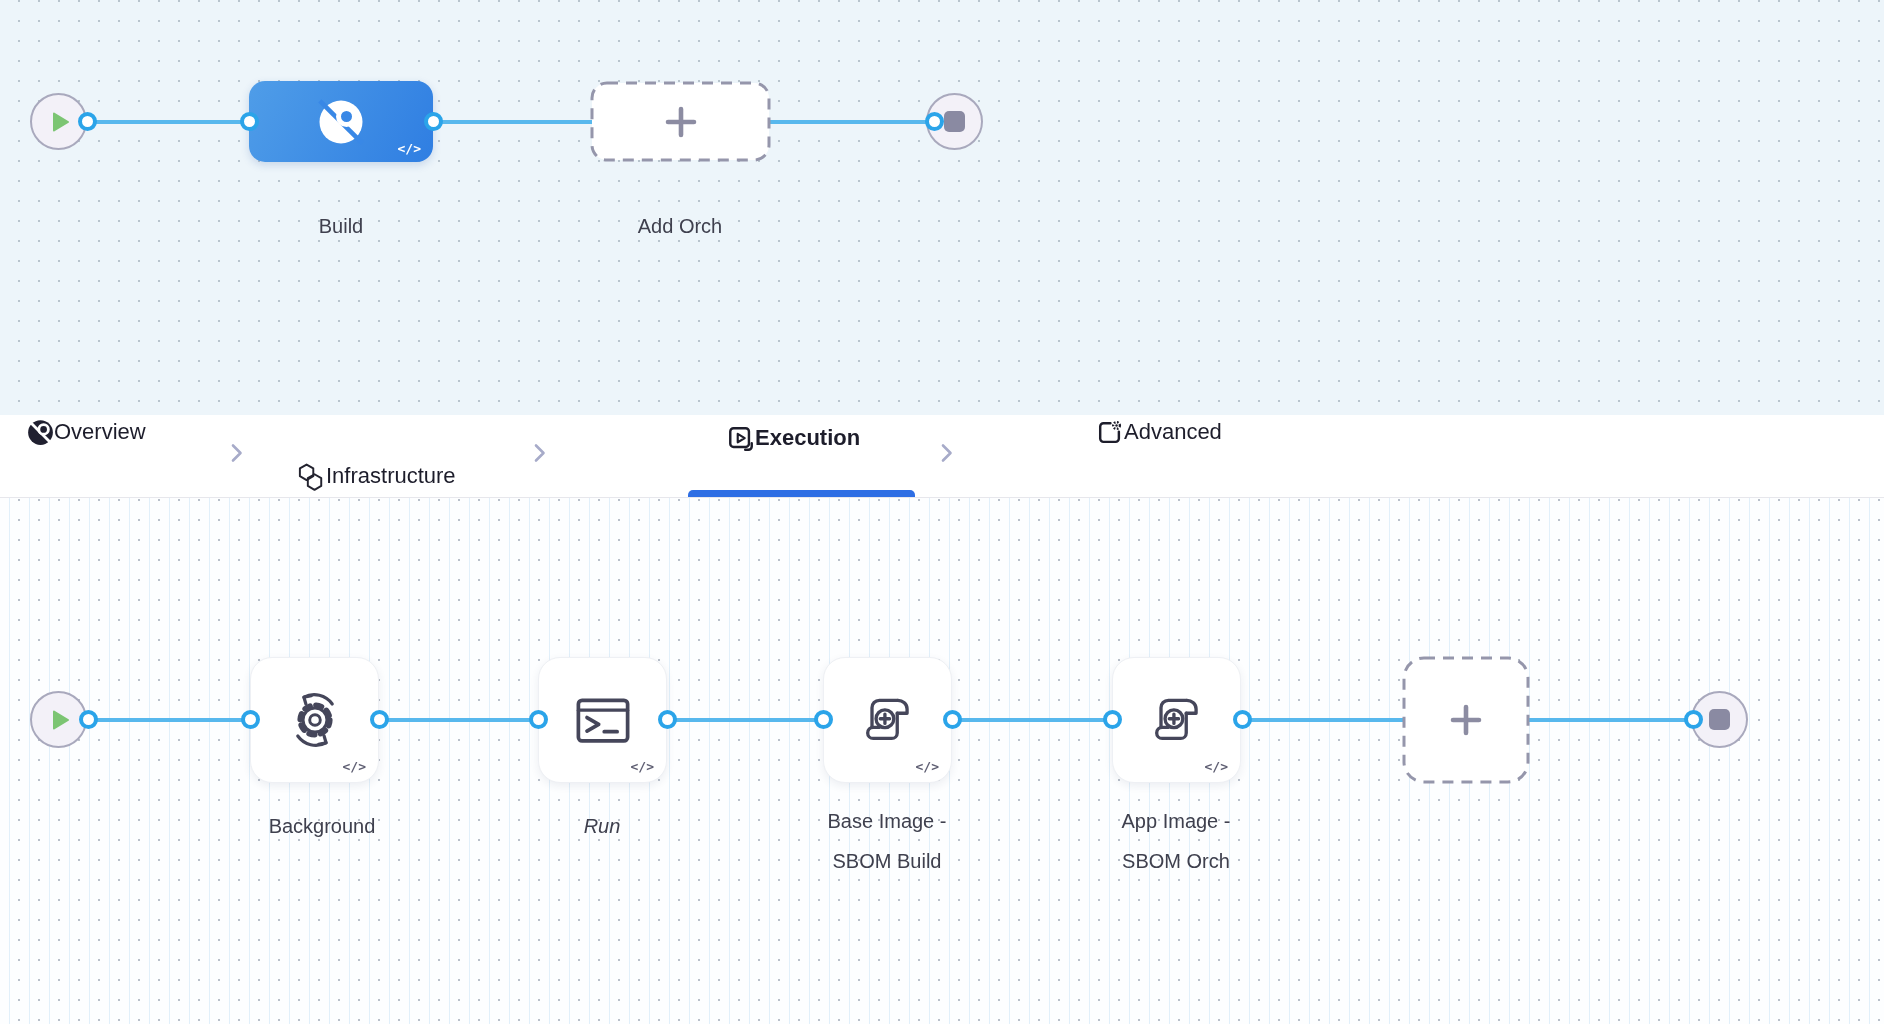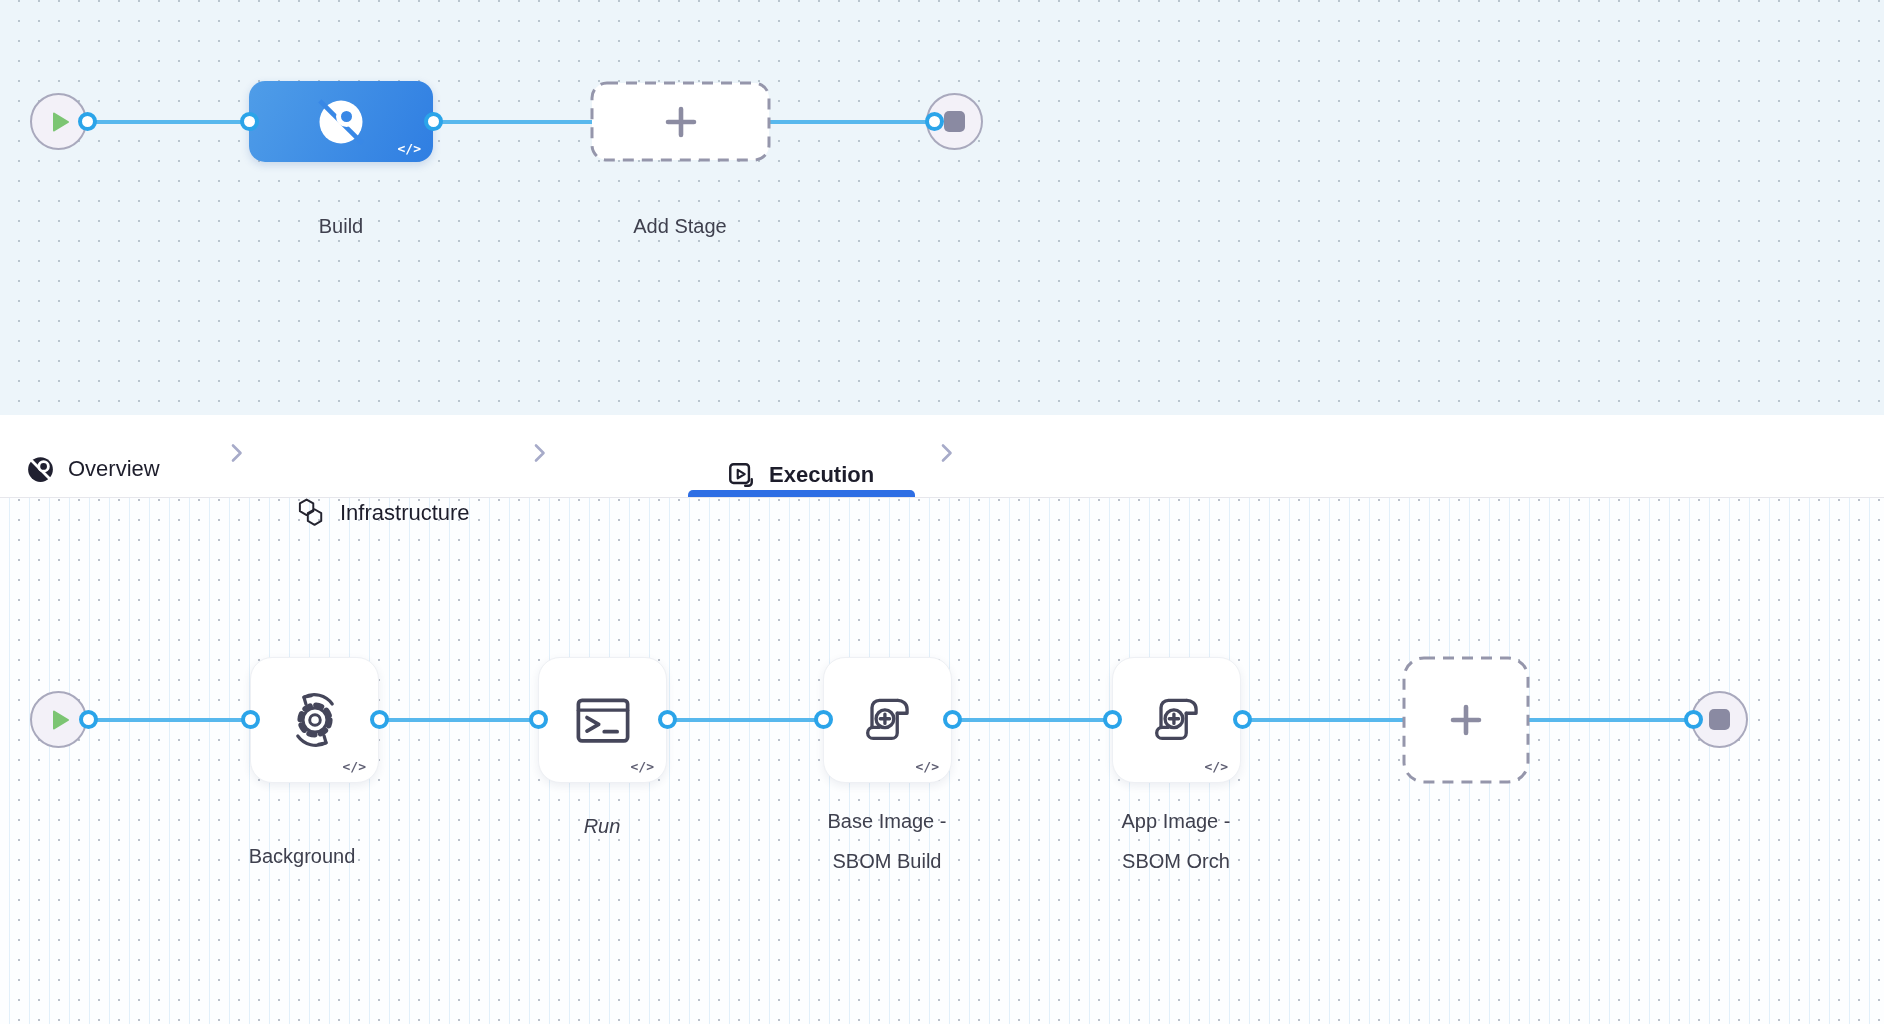--- a/index.html
+++ b/index.html
@@ -14,21 +14,21 @@
     background-size:20px 20px; background-position:9px 11px; }
   #canvas-bottom { top:498px; height:526px; background-color:#fdfeff;
     background-image:
       linear-gradient(90deg, rgba(180,218,242,.38) 1.2px, transparent 1.2px),
       radial-gradient(circle, #b9c0ca 1.1px, transparent 1.5px);
     background-size:20px 100%, 20px 20px; background-position:9px 0, 9px 12px; }
 
   
   #tabbar { position:absolute; left:0; top:415px; width:1884px; height:83px;
     background:#ffffff; border-bottom:1px solid #e7e7ec; z-index:5; }
-  .tab { position:absolute; top:16px; height:76px; display:flex; align-items:center; gap:14px;
+  .tab { position:absolute; top:4px; height:76px; display:flex; 
     font-size:22px; color:#1d1d2b; cursor:pointer; }
   .tab.active { font-weight:700; }
   .tab-sep { position:absolute; top:26px; }
   #tab-underline { position:absolute; left:688px; bottom:0; width:227px; height:7px;
     background:#2e6ee4; border-radius:5px 5px 0 0; }
 
   
   .edge { position:absolute; height:4px; background:#58b8ed; border-radius:2px; z-index:1; }
   .port { position:absolute; width:19px; height:19px; border-radius:50%;
     background:#ffffff; border:4.5px solid #2ba4e9; z-index:4; }
@@ -96,21 +96,21 @@
     <div class="terminal" style="left:926px; top:93px;">
       <div class="stop-square"></div>
     </div>
 
     <div class="port" style="left:78px;  top:112px;"></div>
     <div class="port" style="left:239.5px; top:112px;"></div>
     <div class="port" style="left:423.5px; top:112px;"></div>
     <div class="port" style="left:924.5px; top:112px;"></div>
 
     <div class="node-label" style="left:231px; top:206px; width:220px;">Build</div>
-    <div class="node-label" style="left:570px; top:206px; width:220px;">Add Stage</div>
+    <div class="node-label" style="left:570px; top:206px; width:220px;">Add Orch</div>
   </div>
 
   <div id="tabbar">
 
     <div class="tab" style="left:27px;">
       <svg width="27" height="27" viewBox="0 0 48 48">
         <circle cx="24" cy="24" r="22" fill="#202030"></circle>
         <rect x="21.5" y="-6" width="5" height="60" fill="#ffffff" transform="rotate(-45 24 24)"></rect>
         <circle cx="29.5" cy="18.5" r="8.5" fill="#202030" stroke="#ffffff" stroke-width="5"></circle>
       </svg>
@@ -143,20 +143,28 @@
           <path d="M26.5 19.5 V23 A3.5 3.5 0 0 1 23 26.5 H19.5"></path>
         </g>
       </svg>
       <span>Execution</span>
     </div>
 
     <svg class="tab-sep" style="left:934px;" width="24" height="24" viewBox="0 0 24 24">
       <path d="M9 4.5 L16.5 12 L9 19.5" fill="none" stroke="#a7abc9" stroke-width="2.6" stroke-linecap="round" stroke-linejoin="round"></path>
     </svg>
 
+    <div class="tab" style="left:1096px;">
+      <svg width="28" height="28" viewBox="0 0 30 30">
+        <path d="M15.5 4.5 H8 A3.5 3.5 0 0 0 4.5 8 V21 A3.5 3.5 0 0 0 8 24.5 H21 A3.5 3.5 0 0 0 24.5 21 V13.5" fill="none" stroke="#1d1d2b" stroke-width="2.6" stroke-linecap="round"></path>
+        <circle cx="22" cy="7" r="3.6" fill="none" stroke="#1d1d2b" stroke-width="2.5" stroke-dasharray="1.8 1.6"></circle>
+        <circle cx="22" cy="7" r="1.3" fill="#1d1d2b"></circle>
+      </svg>
+      <span>Advanced</span>
+    </div>
 
     <div id="tab-underline"></div>
   </div>
 
   <div id="canvas-bottom" class="canvas"></div>
 
   <div class="edge" style="left:88px;   top:717.5px; width:162px;"></div>
   <div class="edge" style="left:379px;  top:717.5px; width:159px;"></div>
   <div class="edge" style="left:667px;  top:717.5px; width:156px;"></div>
   <div class="edge" style="left:952px;  top:717.5px; width:160px;"></div>
@@ -240,20 +248,20 @@
   <div class="port" style="left:240.5px;  top:710px;"></div>
   <div class="port" style="left:369.5px;  top:710px;"></div>
   <div class="port" style="left:528.5px;  top:710px;"></div>
   <div class="port" style="left:658px;    top:710px;"></div>
   <div class="port" style="left:813.5px;  top:710px;"></div>
   <div class="port" style="left:942.5px;  top:710px;"></div>
   <div class="port" style="left:1102.5px; top:710px;"></div>
   <div class="port" style="left:1232.5px; top:710px;"></div>
   <div class="port" style="left:1683.5px; top:710px;"></div>
 
-  <div class="node-label" style="left:192px;  top:806px; width:220px;margin-top:30px;">Background</div>
+  <div class="node-label" style="left:212px;  top:806px; width:220px;">Background</div>
   <div class="node-label" style="left:492px;  top:806px; width:220px;font-style:italic;">Run</div>
   <div class="node-label" style="left:767px;  top:801px; width:240px;">Base Image -
 SBOM Build</div>
   <div class="node-label" style="left:1056px; top:801px; width:240px;">App Image -
 SBOM Orch</div>
 
 </div>
 
 </body></html>

